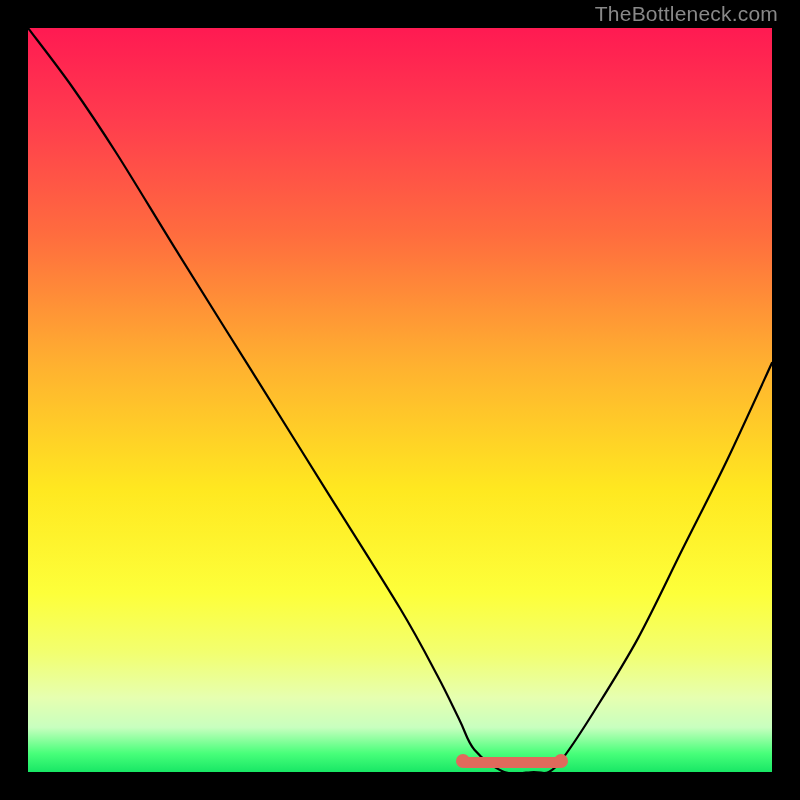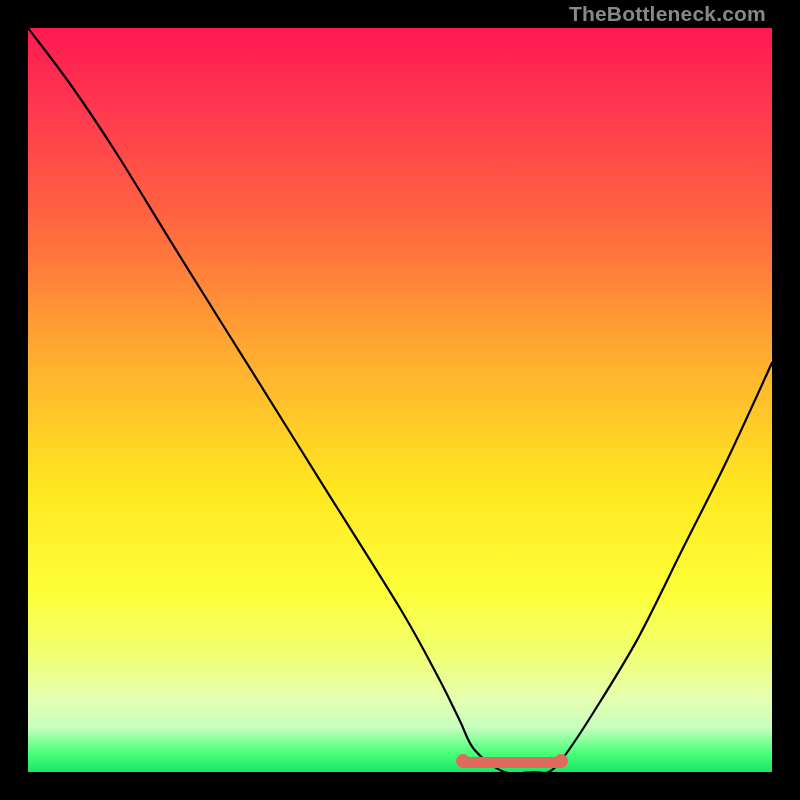--- a/index.html
+++ b/index.html
@@ -63,25 +63,24 @@
   }
   .marker::before { left: -4px; }
   .marker::after { right: -4px; }
   .curve {
     position: absolute;
     inset: 0;
   }
   .watermark {
     position: absolute;
     top: 2px;
-    right: 34px;
+    right: 22px;
     color: #888;
     font-size: 21px;
     letter-spacing: 0.2px;
-    font-weight: bold;
   }
 </style>
 </head>
 <body>
 
 <div class="frame">
   <div class="plot">
     <div class="gradient"></div>
 
     <svg class="curve" viewBox="0 0 744 744" preserveAspectRatio="none">

